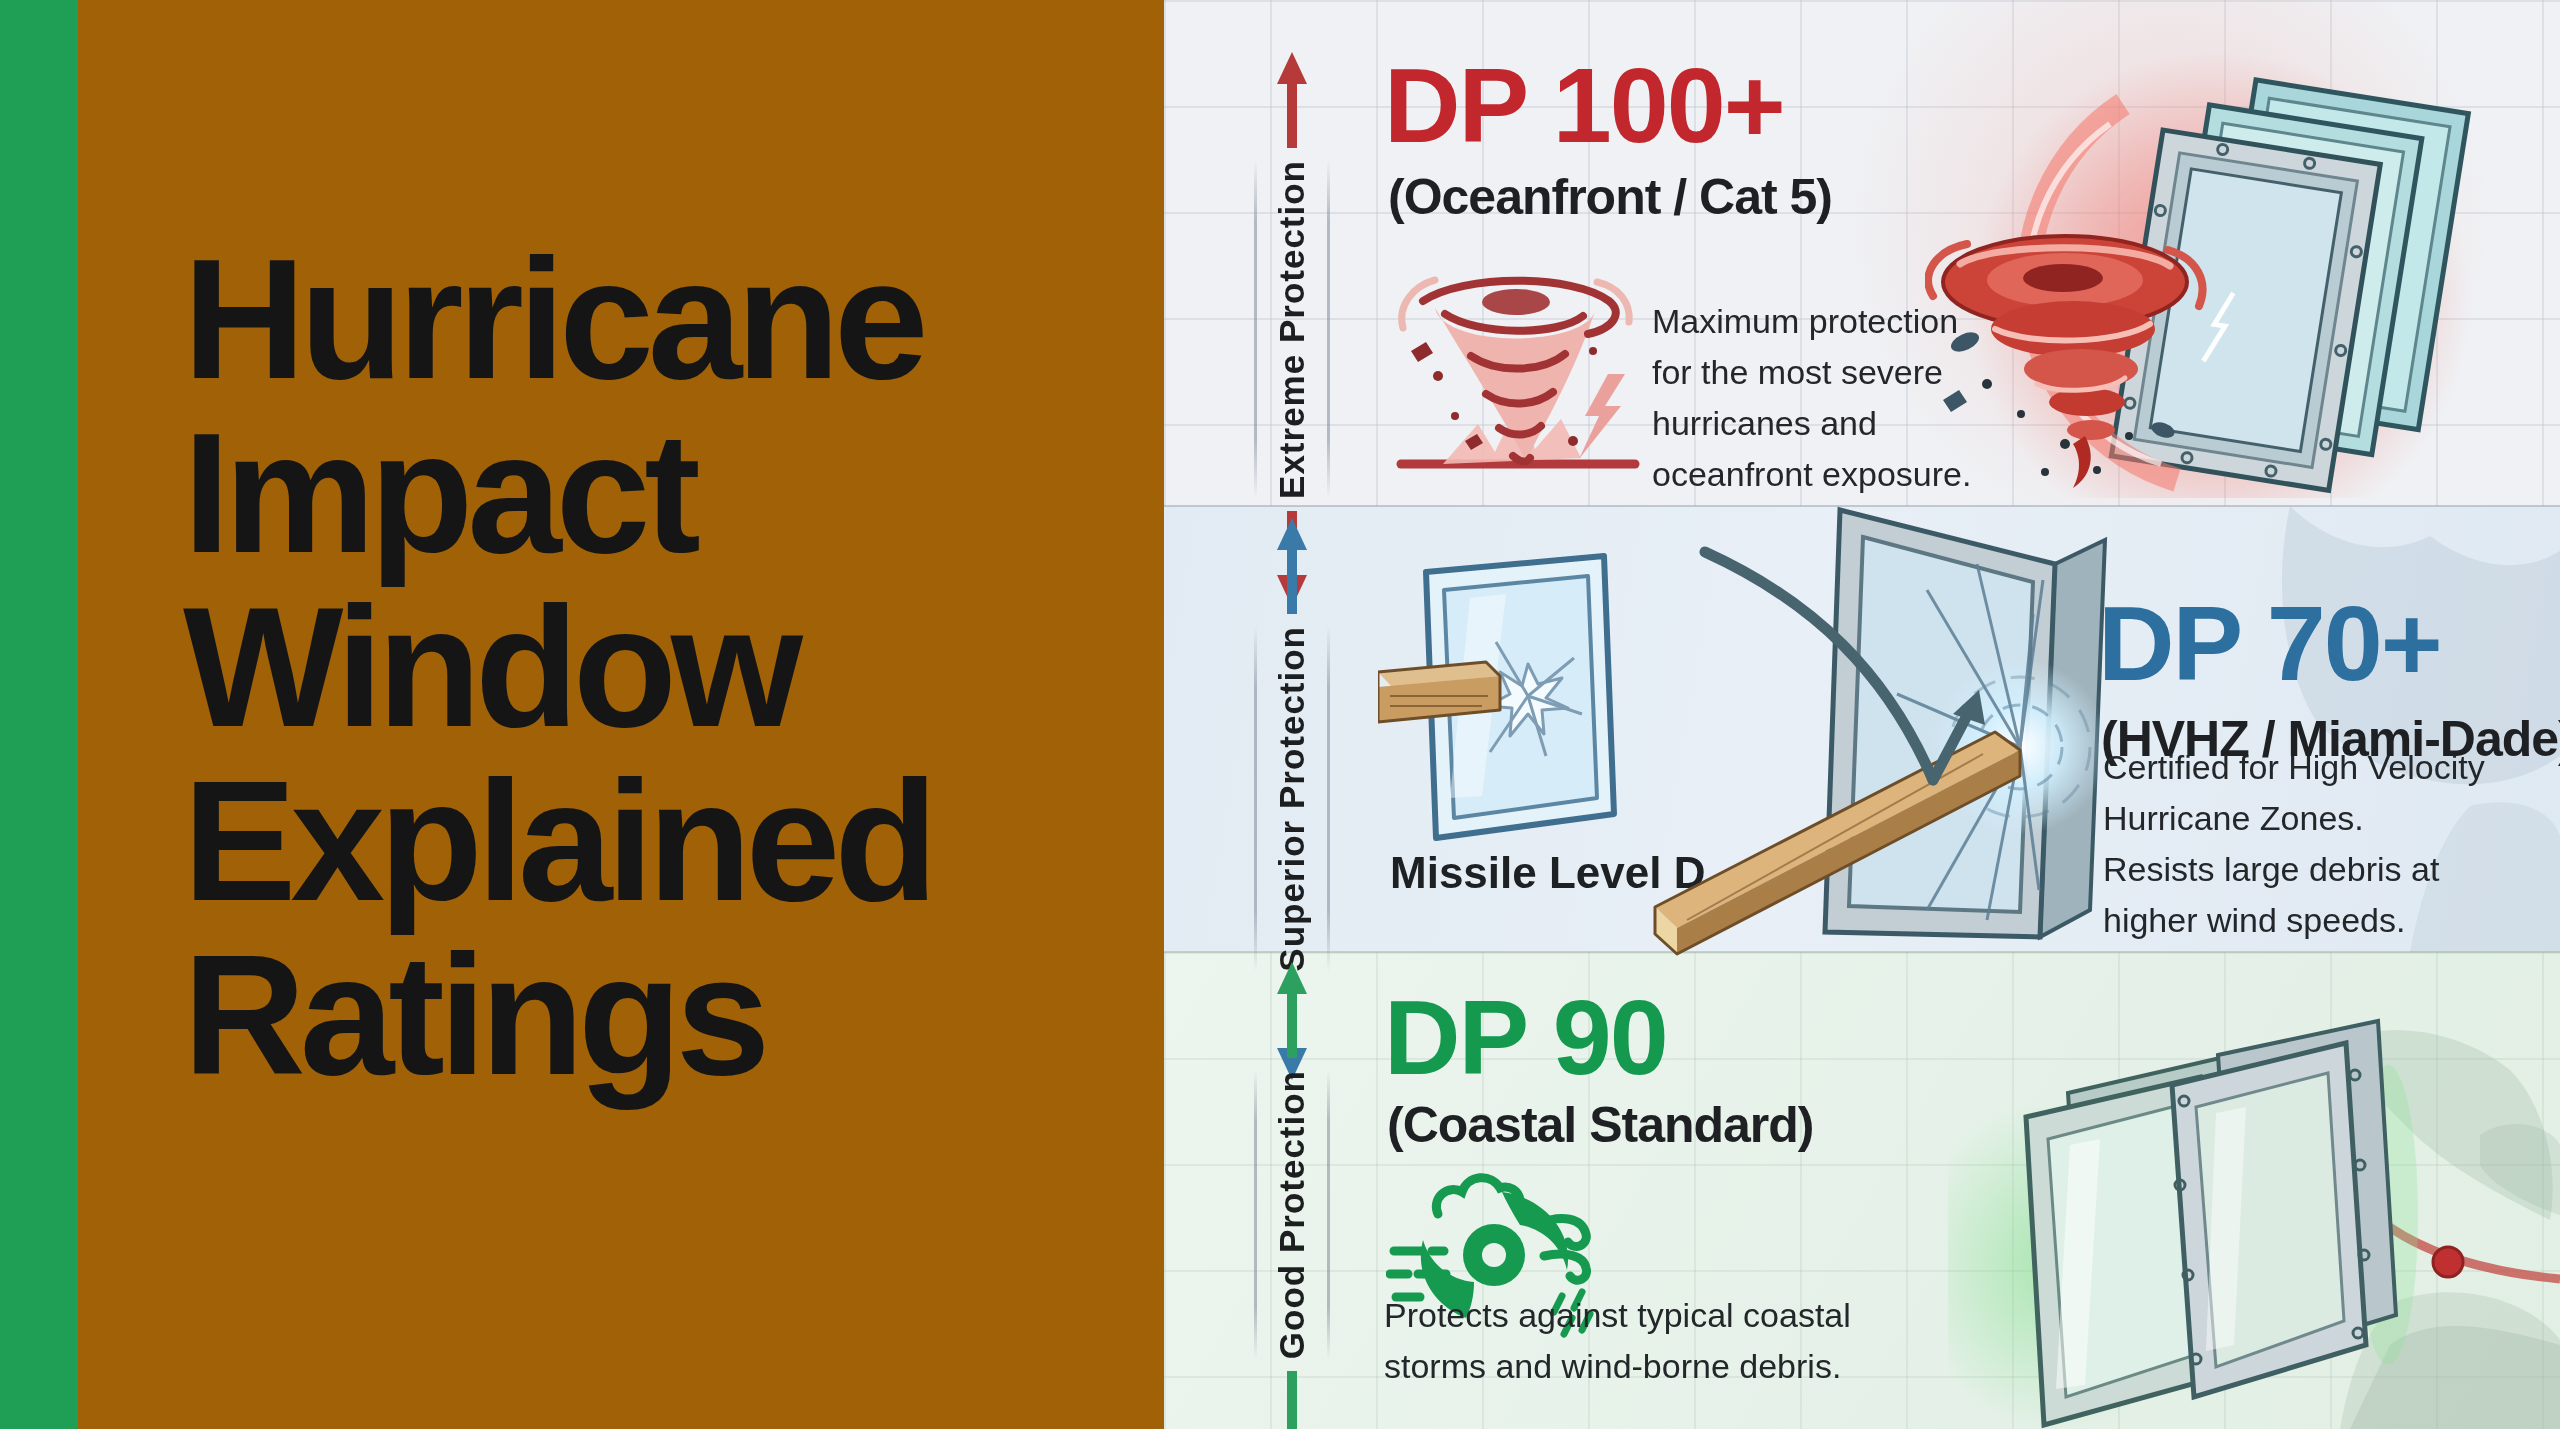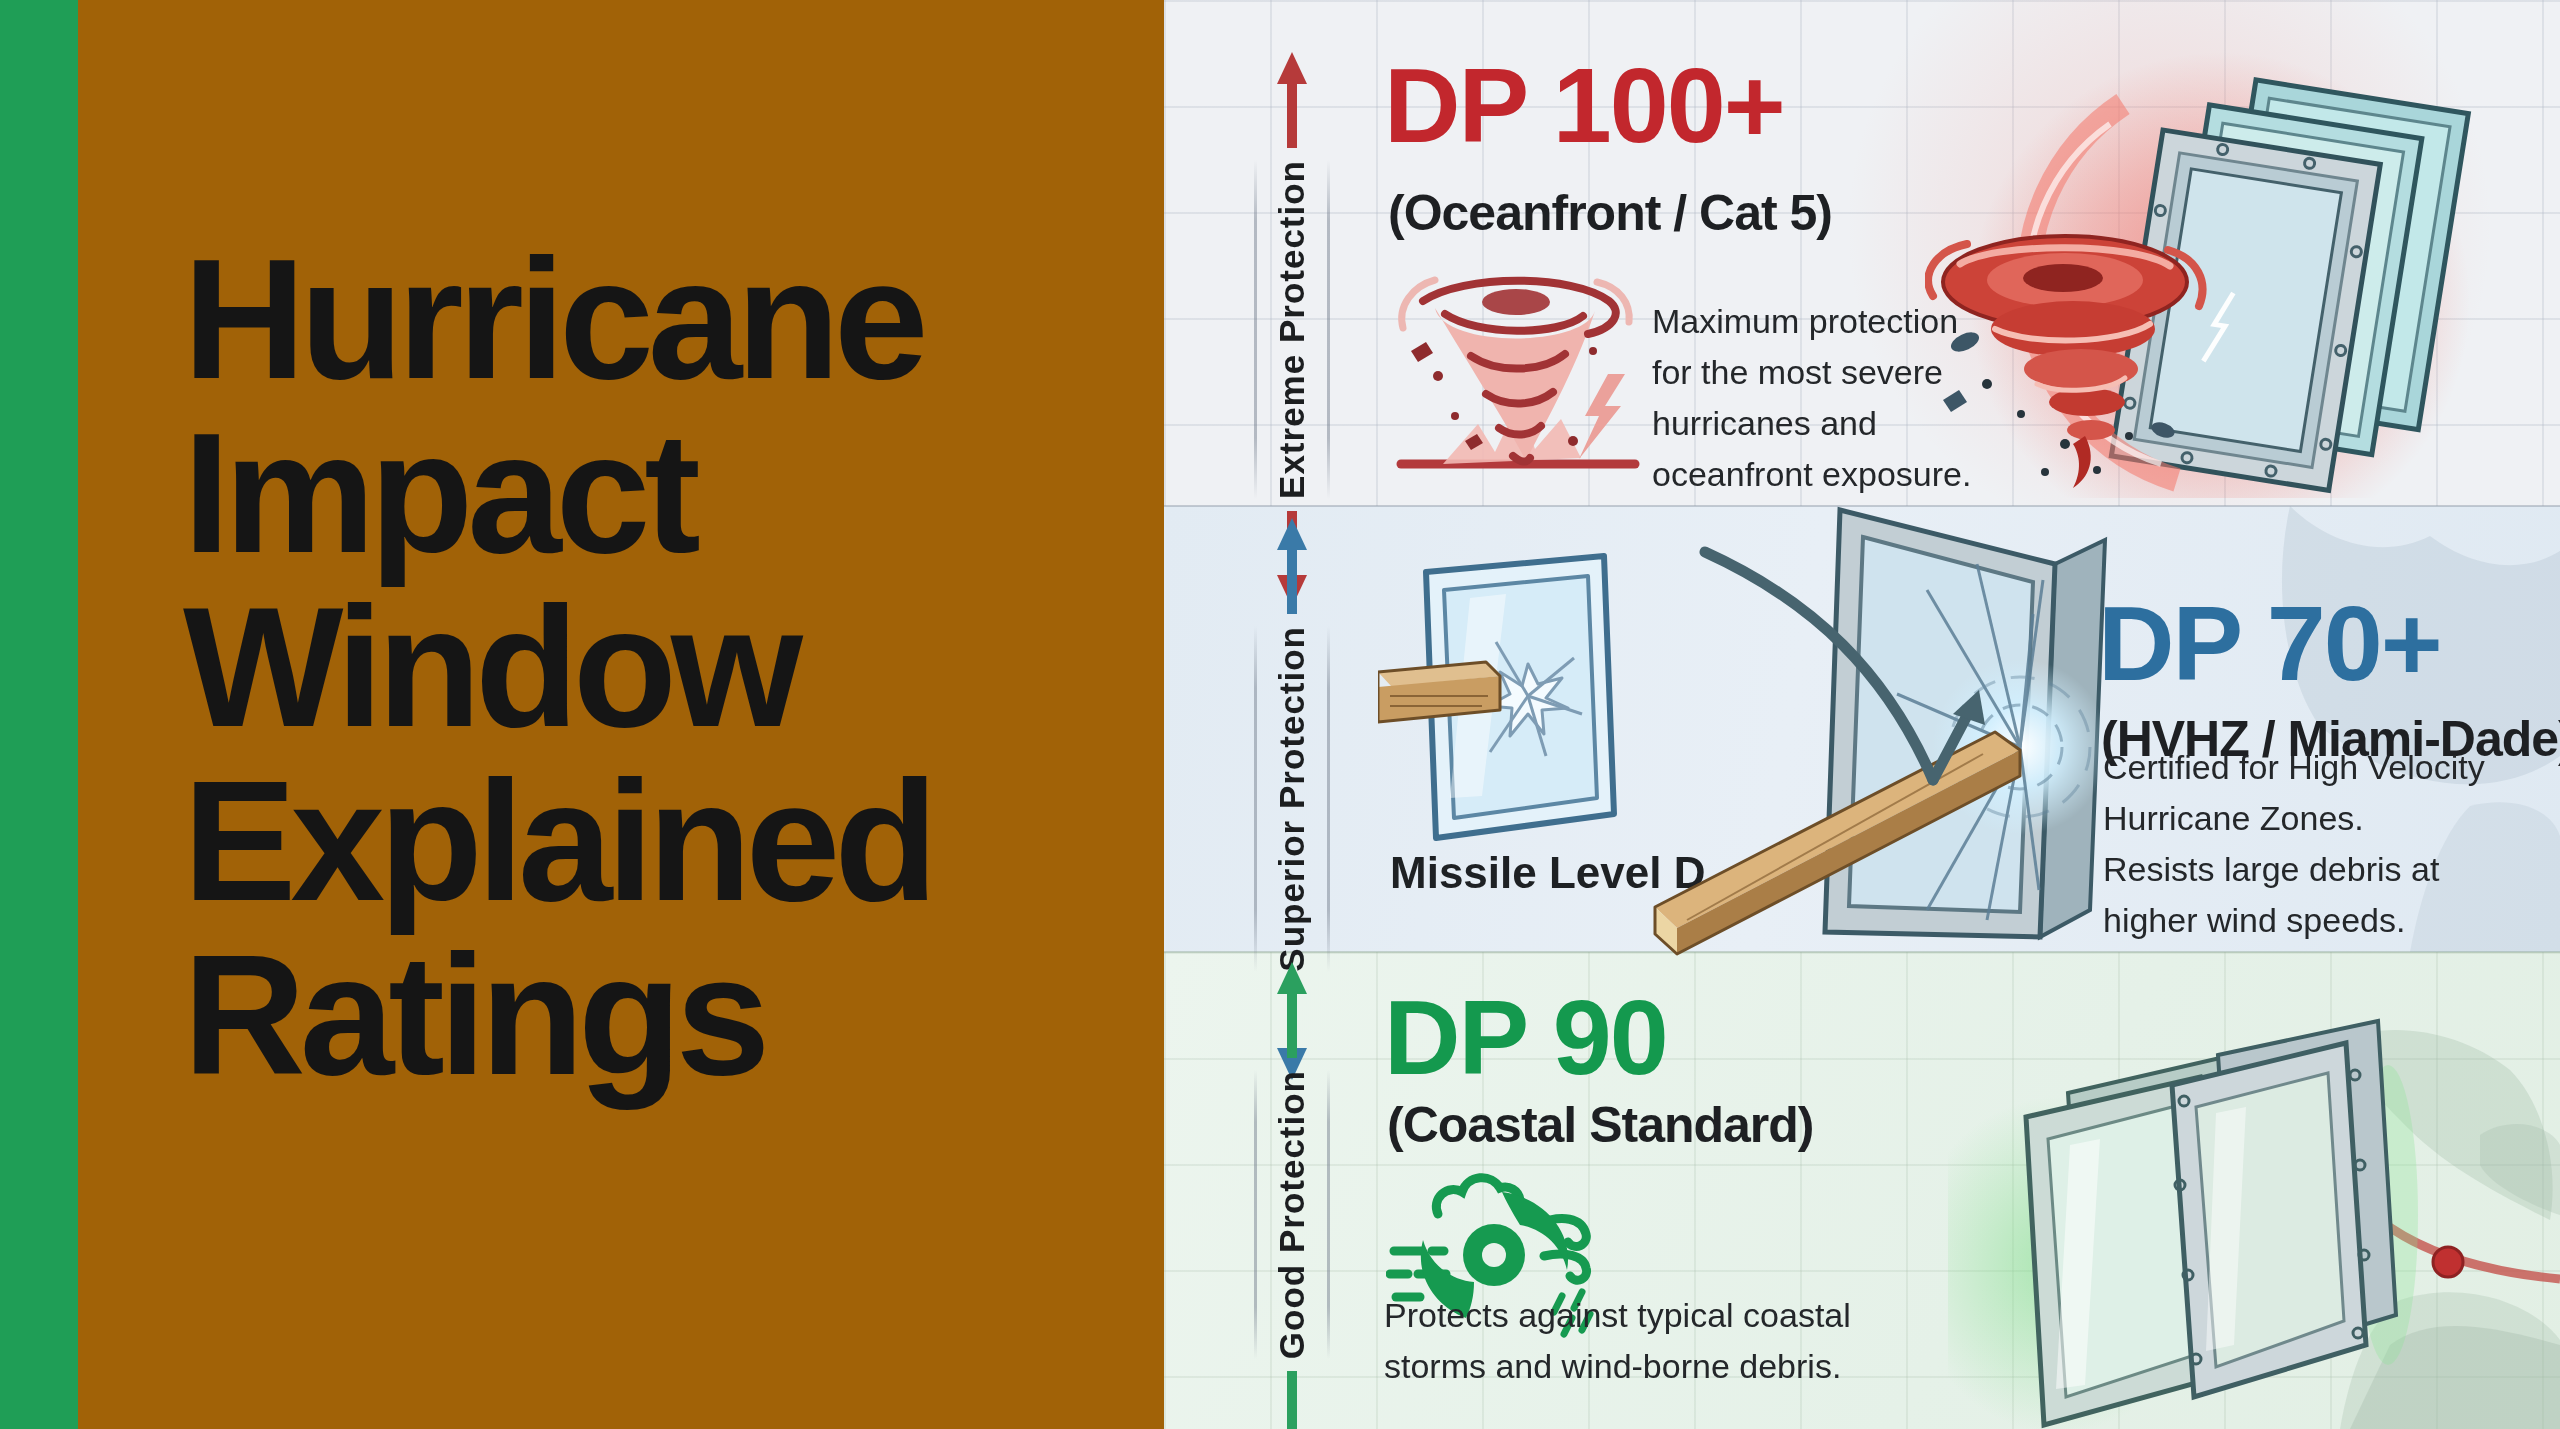--- a/index.html
+++ b/index.html
@@ -95,21 +95,21 @@
     </svg>
     <div class="label-wrap">
       <div class="label">Extreme Protection</div>
     </div>
     <svg class="arrow down" width="30" height="96" viewBox="0 0 30 96">
       <polygon points="15,0 0,32 10,32 10,96 20,96 20,32 30,32" fill="currentColor"></polygon>
     </svg>
   </div>
 
   <div class="abs rating rating-red" style="left:1384px;top:48px;">DP 100+</div>
-  <div class="abs subtitle" style="left:1388px;top:184px;">(Oceanfront / Cat 5)</div>
+  <div class="abs subtitle" style="left:1388px;top:168px;">(Oceanfront / Cat 5)</div>
 
   <svg class="abs" style="left:1383px;top:256px;" width="270" height="225" viewBox="0 0 270 225">
     <line x1="18" y1="208" x2="252" y2="208" stroke="#b33a3c" stroke-width="9" stroke-linecap="round"></line>
     <path d="M60,208 L95,168 L112,196 L135,148 L152,193 L178,163 L198,202 Z" fill="#f2b9b4" opacity="0.9"></path>
     <path d="M52,52 C60,92 200,92 212,55 C190,120 160,170 143,205 C128,175 90,115 52,52 Z" fill="#f0b4ae"></path>
     <g stroke="#a13335" stroke-width="8" fill="none" stroke-linecap="round">
       <path d="M40,45 C80,18 190,18 226,45 C240,56 232,72 205,78"></path>
       <path d="M62,58 C95,80 175,80 200,60"></path>
       <path d="M88,100 C115,118 160,116 182,98"></path>
       <path d="M103,138 C124,152 152,150 170,136"></path>

